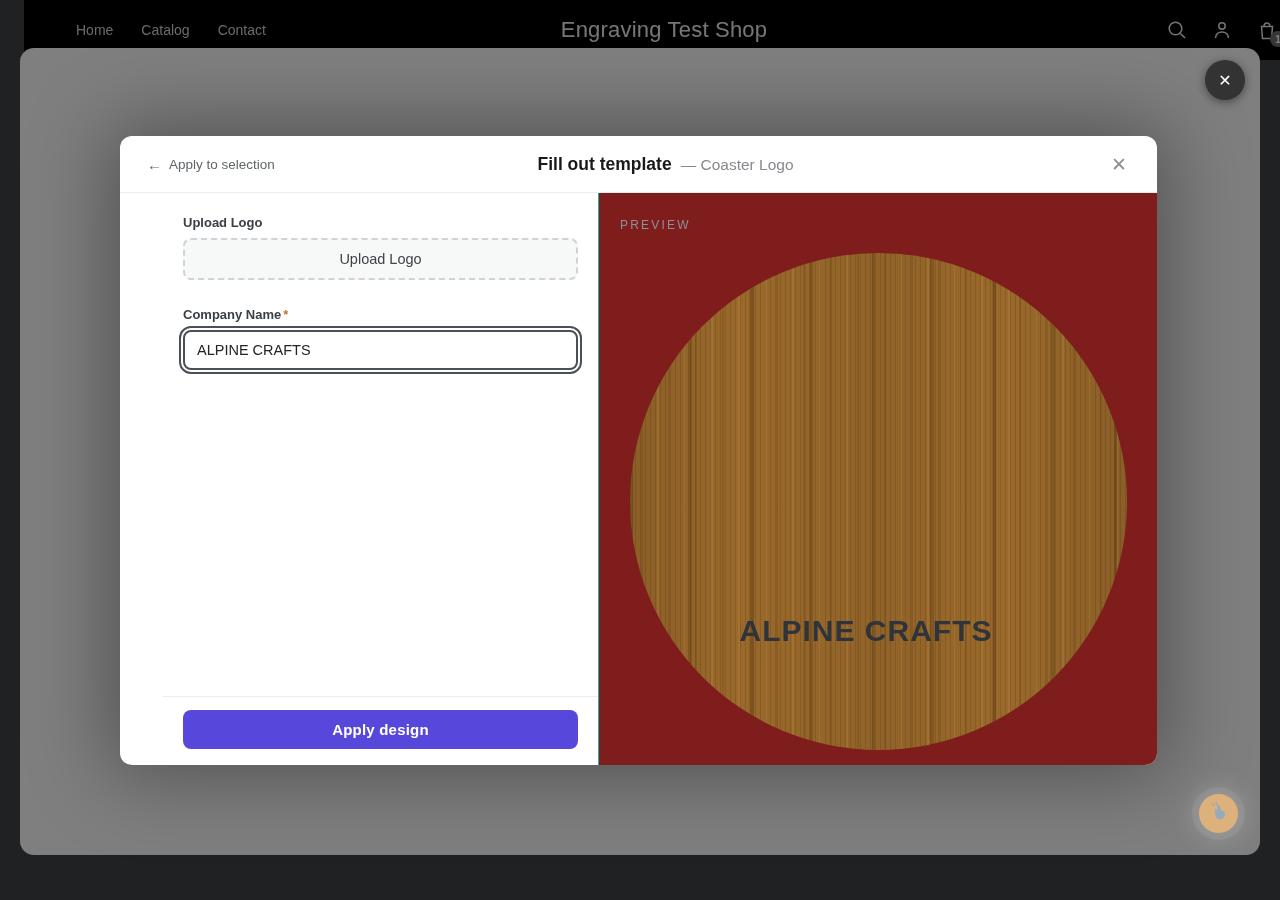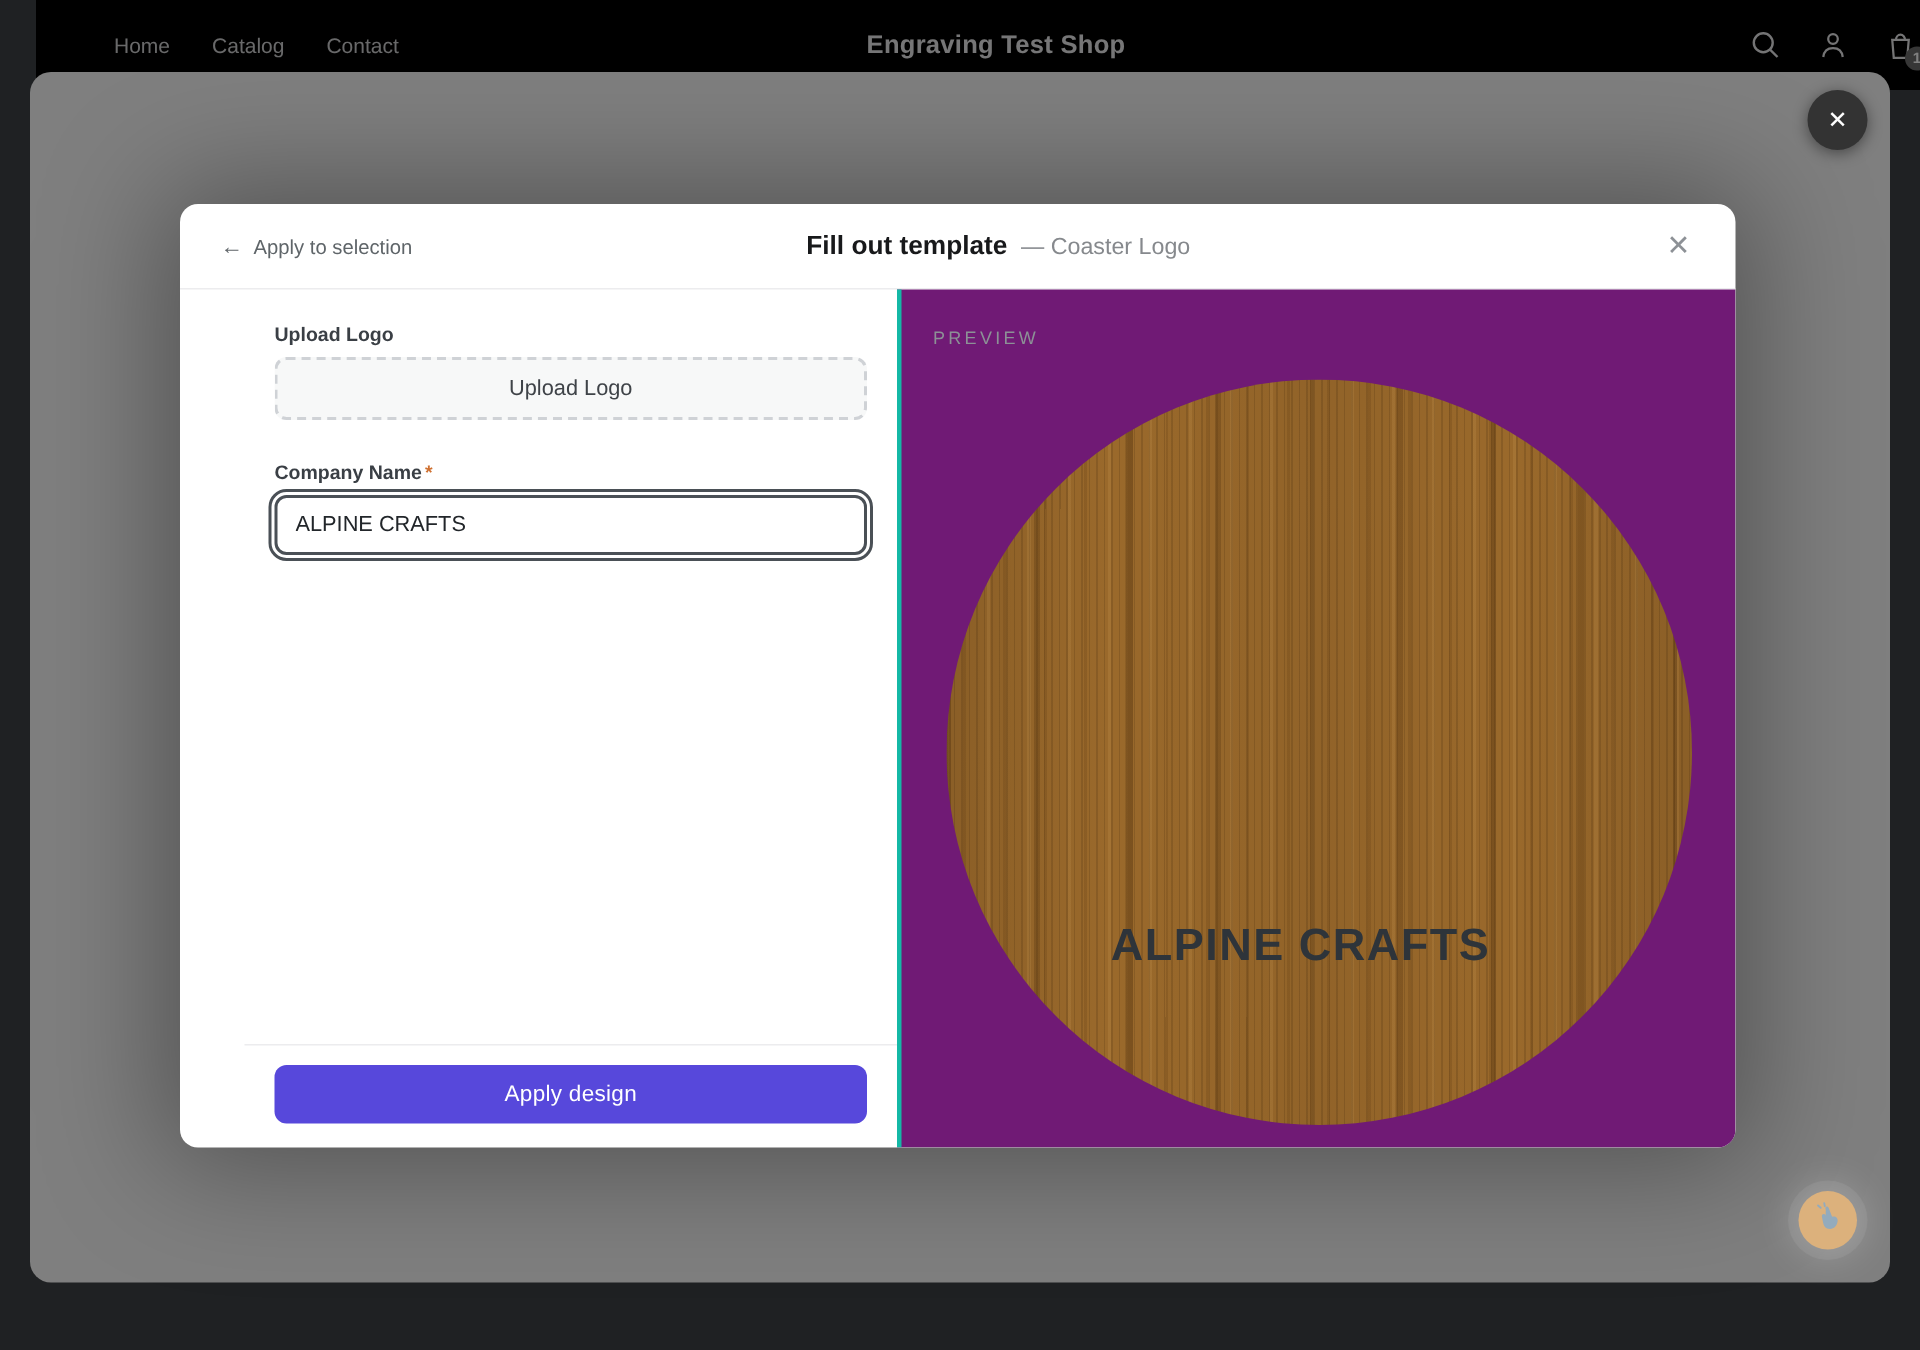--- a/index.html
+++ b/index.html
@@ -12,21 +12,21 @@
   *{box-sizing:border-box;margin:0;padding:0;font-family:"Liberation Sans","DejaVu Sans",sans-serif;}
   html,body{width:1280px;height:900px;overflow:hidden;}
   body{position:relative;background:#3f4246;}
 
   
   .site-header{position:absolute;left:0;top:0;width:1280px;height:60px;background:#000;
     display:flex;align-items:center;z-index:1;margin-left:24px;}
   .main-nav{display:flex;gap:28px;padding-left:52px;}
   .nav-link{color:#d2d3d4;font-size:14px;cursor:pointer;}
   .site-title{position:absolute;left:50%;top:50%;transform:translate(-50%,-50%);
-    color:#ededee;font-size:17px;font-weight:700;letter-spacing:.2px;}
+    color:#ededee;font-size:22px;font-weight:400;letter-spacing:.2px;}
   .header-icons{margin-left:auto;display:flex;align-items:center;gap:23px;padding-right:26px;}
   .hicon{position:relative;width:22px;height:22px;color:#e9e9ea;cursor:pointer;}
   .hicon svg{display:block;}
   .cart-badge{position:absolute;right:-8px;bottom:-6px;width:16px;height:16px;border-radius:50%;
     background:#6f6f6f;color:#fff;font-size:10px;font-weight:700;display:flex;align-items:center;justify-content:center;}
   .content-panel{position:absolute;left:20px;top:48px;width:1240px;height:807px;background:#ffffff;
     border-radius:14px;z-index:2;}
 
   
   .overlay{position:absolute;inset:0;background:rgba(0,0,0,0.5);z-index:10;}
@@ -50,23 +50,23 @@
   .modal-body{flex:1;display:flex;min-height:0;padding-left:43px;}
   .form-pane{width:435px;flex:0 0 435px;position:relative;padding:20px;}
   .field-label{font-size:13px;font-weight:700;color:#3a3f45;margin:2px 0 8px;}
   .required-mark{color:var(--required);margin-left:2px;font-weight:700;}
   .upload-box{width:100%;height:42px;border:2px dashed #cfd2d6;border-radius:8px;background:#f7f8f8;
     color:#3f4348;font-size:14.5px;cursor:pointer;margin-bottom:27px;display:block;}
   .text-input{width:100%;height:40px;border:2px solid #4a5056;outline:2px solid #4a5056;outline-offset:2px;
     border-radius:8px;padding:0 12px;font-size:14.5px;color:#22262a;background:#fff;}
   .form-footer{position:absolute;left:0;right:0;bottom:0;border-top:1px solid #ececee;padding:13px 20px 16px;}
   .apply-btn{width:100%;height:39px;background:var(--accent);border:none;border-radius:8px;color:#fff;
-    font-size:15px;font-weight:400;cursor:pointer;letter-spacing:.2px;}
+    font-size:15px;font-weight:700;cursor:pointer;letter-spacing:.2px;}
 
-  .preview-pane{flex:1;background:#701a75;border-left:3px solid #14b8a6;padding:20px;position:relative;}
+  .preview-pane{flex:1;background:#7f1d1d;border-left:1px solid #14b8a6;padding:20px;position:relative;}
   .preview-label{font-size:12px;color:#8c9196;letter-spacing:2.2px;font-weight:400;margin:5px 0 0 1px;}
   .coaster{width:497px;height:497px;border-radius:50%;margin:21px auto 0;position:relative;
     background-color:var(--wood-base);
     background-image:
       repeating-linear-gradient(90deg, rgba(82,50,14,0.42) 0px, rgba(82,50,14,0.42) 3px, transparent 3px, transparent 58px, rgba(82,50,14,0.30) 58px, rgba(82,50,14,0.30) 62px, transparent 62px, transparent 121px),
       repeating-linear-gradient(90deg, rgba(255,205,125,0.10) 0px, rgba(255,205,125,0.10) 2px, transparent 2px, transparent 11px, rgba(92,56,16,0.22) 11px, rgba(92,56,16,0.22) 13px, transparent 13px, transparent 27px),
       repeating-linear-gradient(90deg, rgba(58,35,10,0.18) 0px, rgba(58,35,10,0.18) 1px, transparent 1px, transparent 5px),
       linear-gradient(90deg, rgba(0,0,0,0.10) 0%, rgba(0,0,0,0) 22%, rgba(0,0,0,0.06) 50%, rgba(0,0,0,0) 76%, rgba(0,0,0,0.10) 100%);}
   .engraving{position:absolute;left:calc(50% - 12px);top:378px;transform:translate(-50%,-50%);
     font-size:30px;font-weight:700;letter-spacing:1px;color:var(--engraving);white-space:nowrap;}

